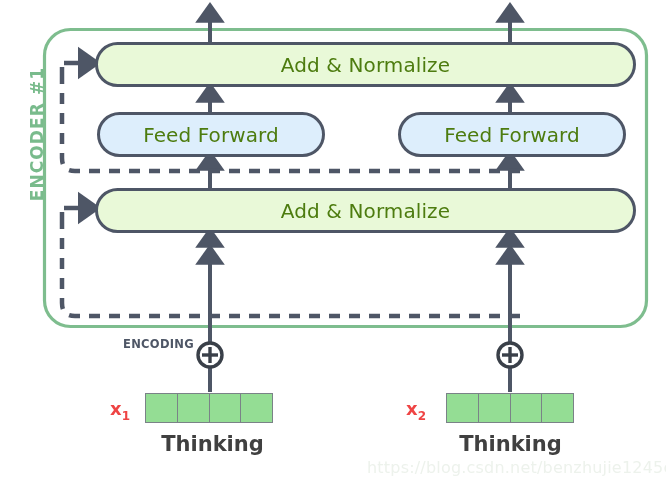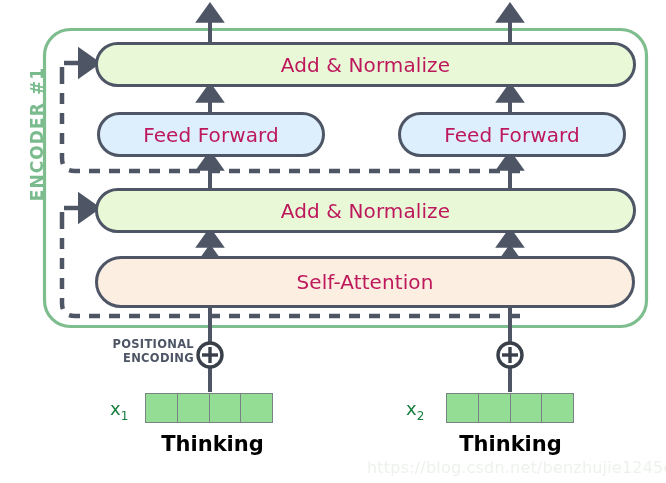--- a/index.html
+++ b/index.html
@@ -17,21 +17,21 @@
 
   
   .block{
     position:absolute;
     box-sizing:border-box;
     border:3.5px solid #4e5666;
     border-radius:999px;
     display:flex;
     align-items:center;
     justify-content:center;
-    color:#be185d;
+    color:#4d7c0f;
     font-size:20px;
     letter-spacing:.1px;
     z-index:6;
   }
   .block.addnorm{background:#e9f9d8;}
   .block.ff{background:#ddeefc;text-align:right;}
   .block.attn{background:#fceee0;}
 
   
   .encoder-label{
@@ -70,29 +70,29 @@
   .embed-cell{
     width:33px;height:30px;
     background:#94dd94;
     border:1.2px solid #7a8287;
     box-sizing:border-box;
     margin-left:-1.2px;
   }
   .embed-cell:first-child{margin-left:0;}
   .xlabel{
     position:absolute;
-    color:#15803d;
+    color:#ef4444;
     font-size:18px;
-    font-weight:normal;
+    font-weight:bold;
     white-space:nowrap;
   }
   .xlabel sub{font-size:12px;}
   .word{
     position:absolute;
-    color:#000000;
+    color:#404040;
     font-size:21px;
     font-weight:bold;
     text-align:center;
     white-space:nowrap;
   }
 
   
   .watermark{
     position:absolute;
     left:367px;top:458px;
@@ -181,26 +181,22 @@
   </div>
 
   <div class="block ff" style="left:398px;top:112px;width:228px;height:45px;">
     <span>Feed Forward</span>
   </div>
 
   <div class="block addnorm" style="left:95px;top:188px;width:541px;height:45px;">
     <span>Add &amp; Normalize</span>
   </div>
 
-  <div class="block attn" style="left:95px;top:256px;width:540px;height:52px;">
-    <span>Self-Attention</span>
-  </div>
 
   <div class="pe-label">
-    <span>POSITIONAL</span>
     <span>ENCODING</span>
   </div>
 
   <div class="embed-group">
     <div class="xlabel" style="left:110px;top:398px;">
       <span>x</span><sub>1</sub>
     </div>
     <div class="embed-row" style="left:145px;top:393px;">
       <div class="embed-cell"></div>
       <div class="embed-cell"></div>

